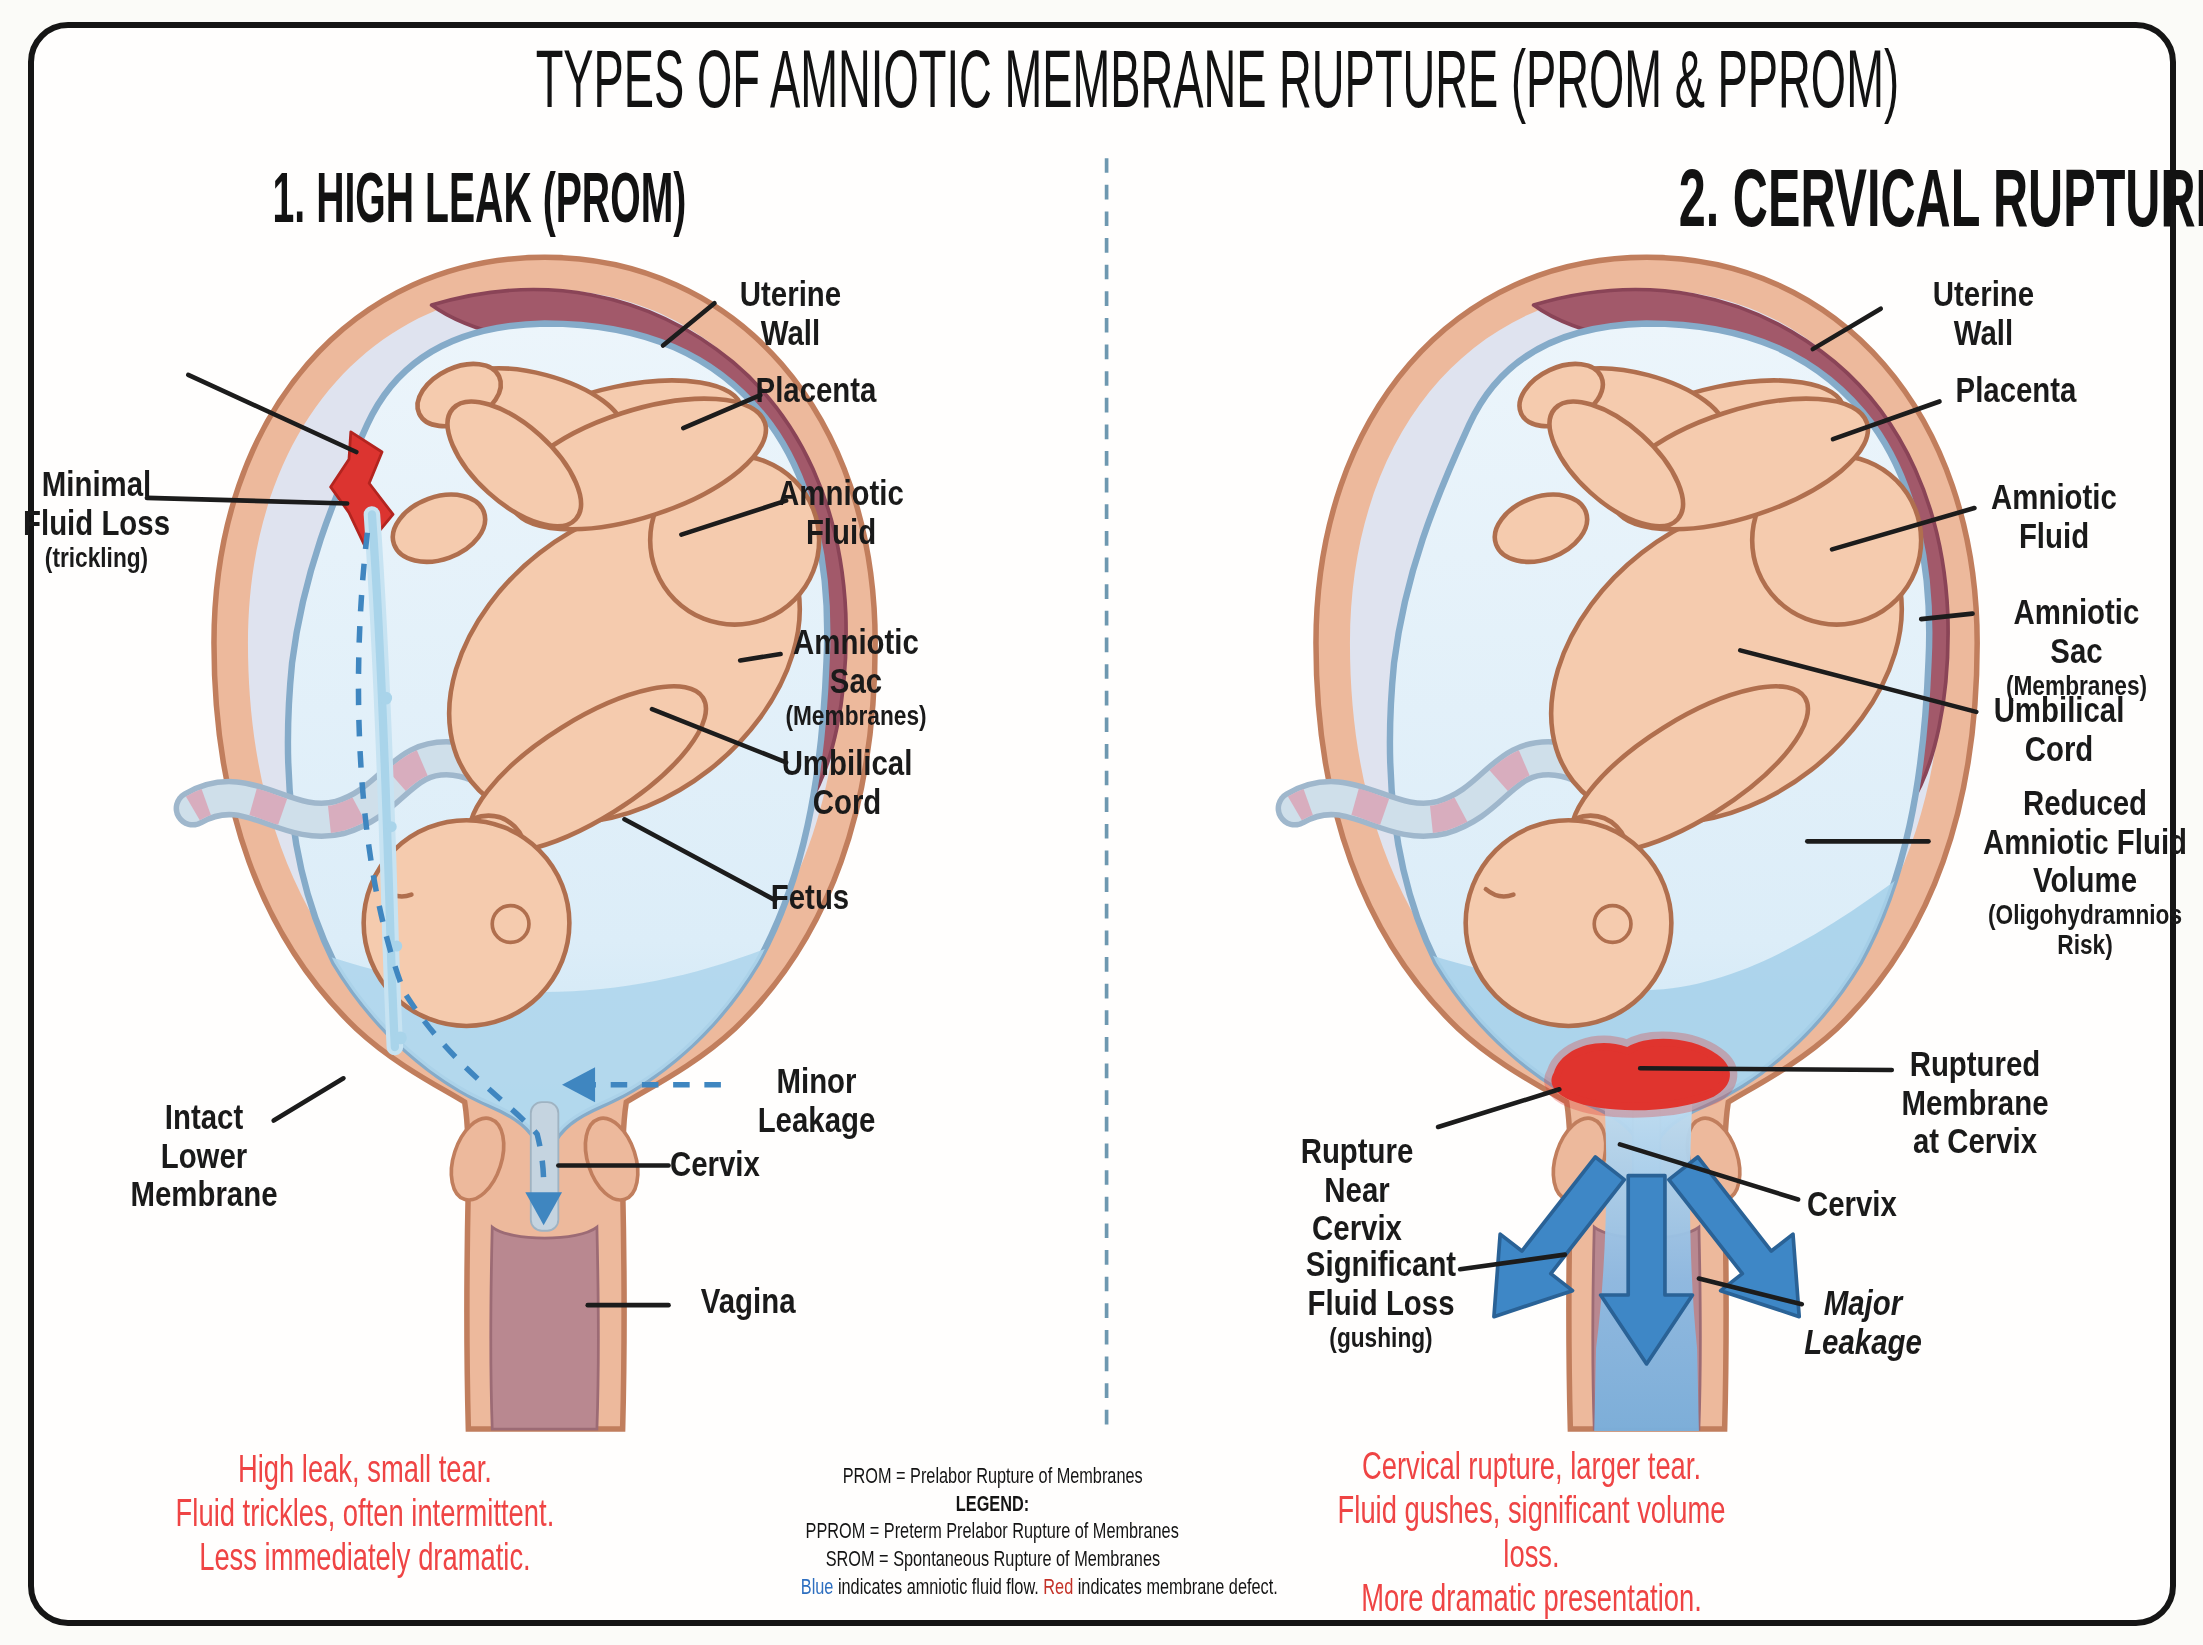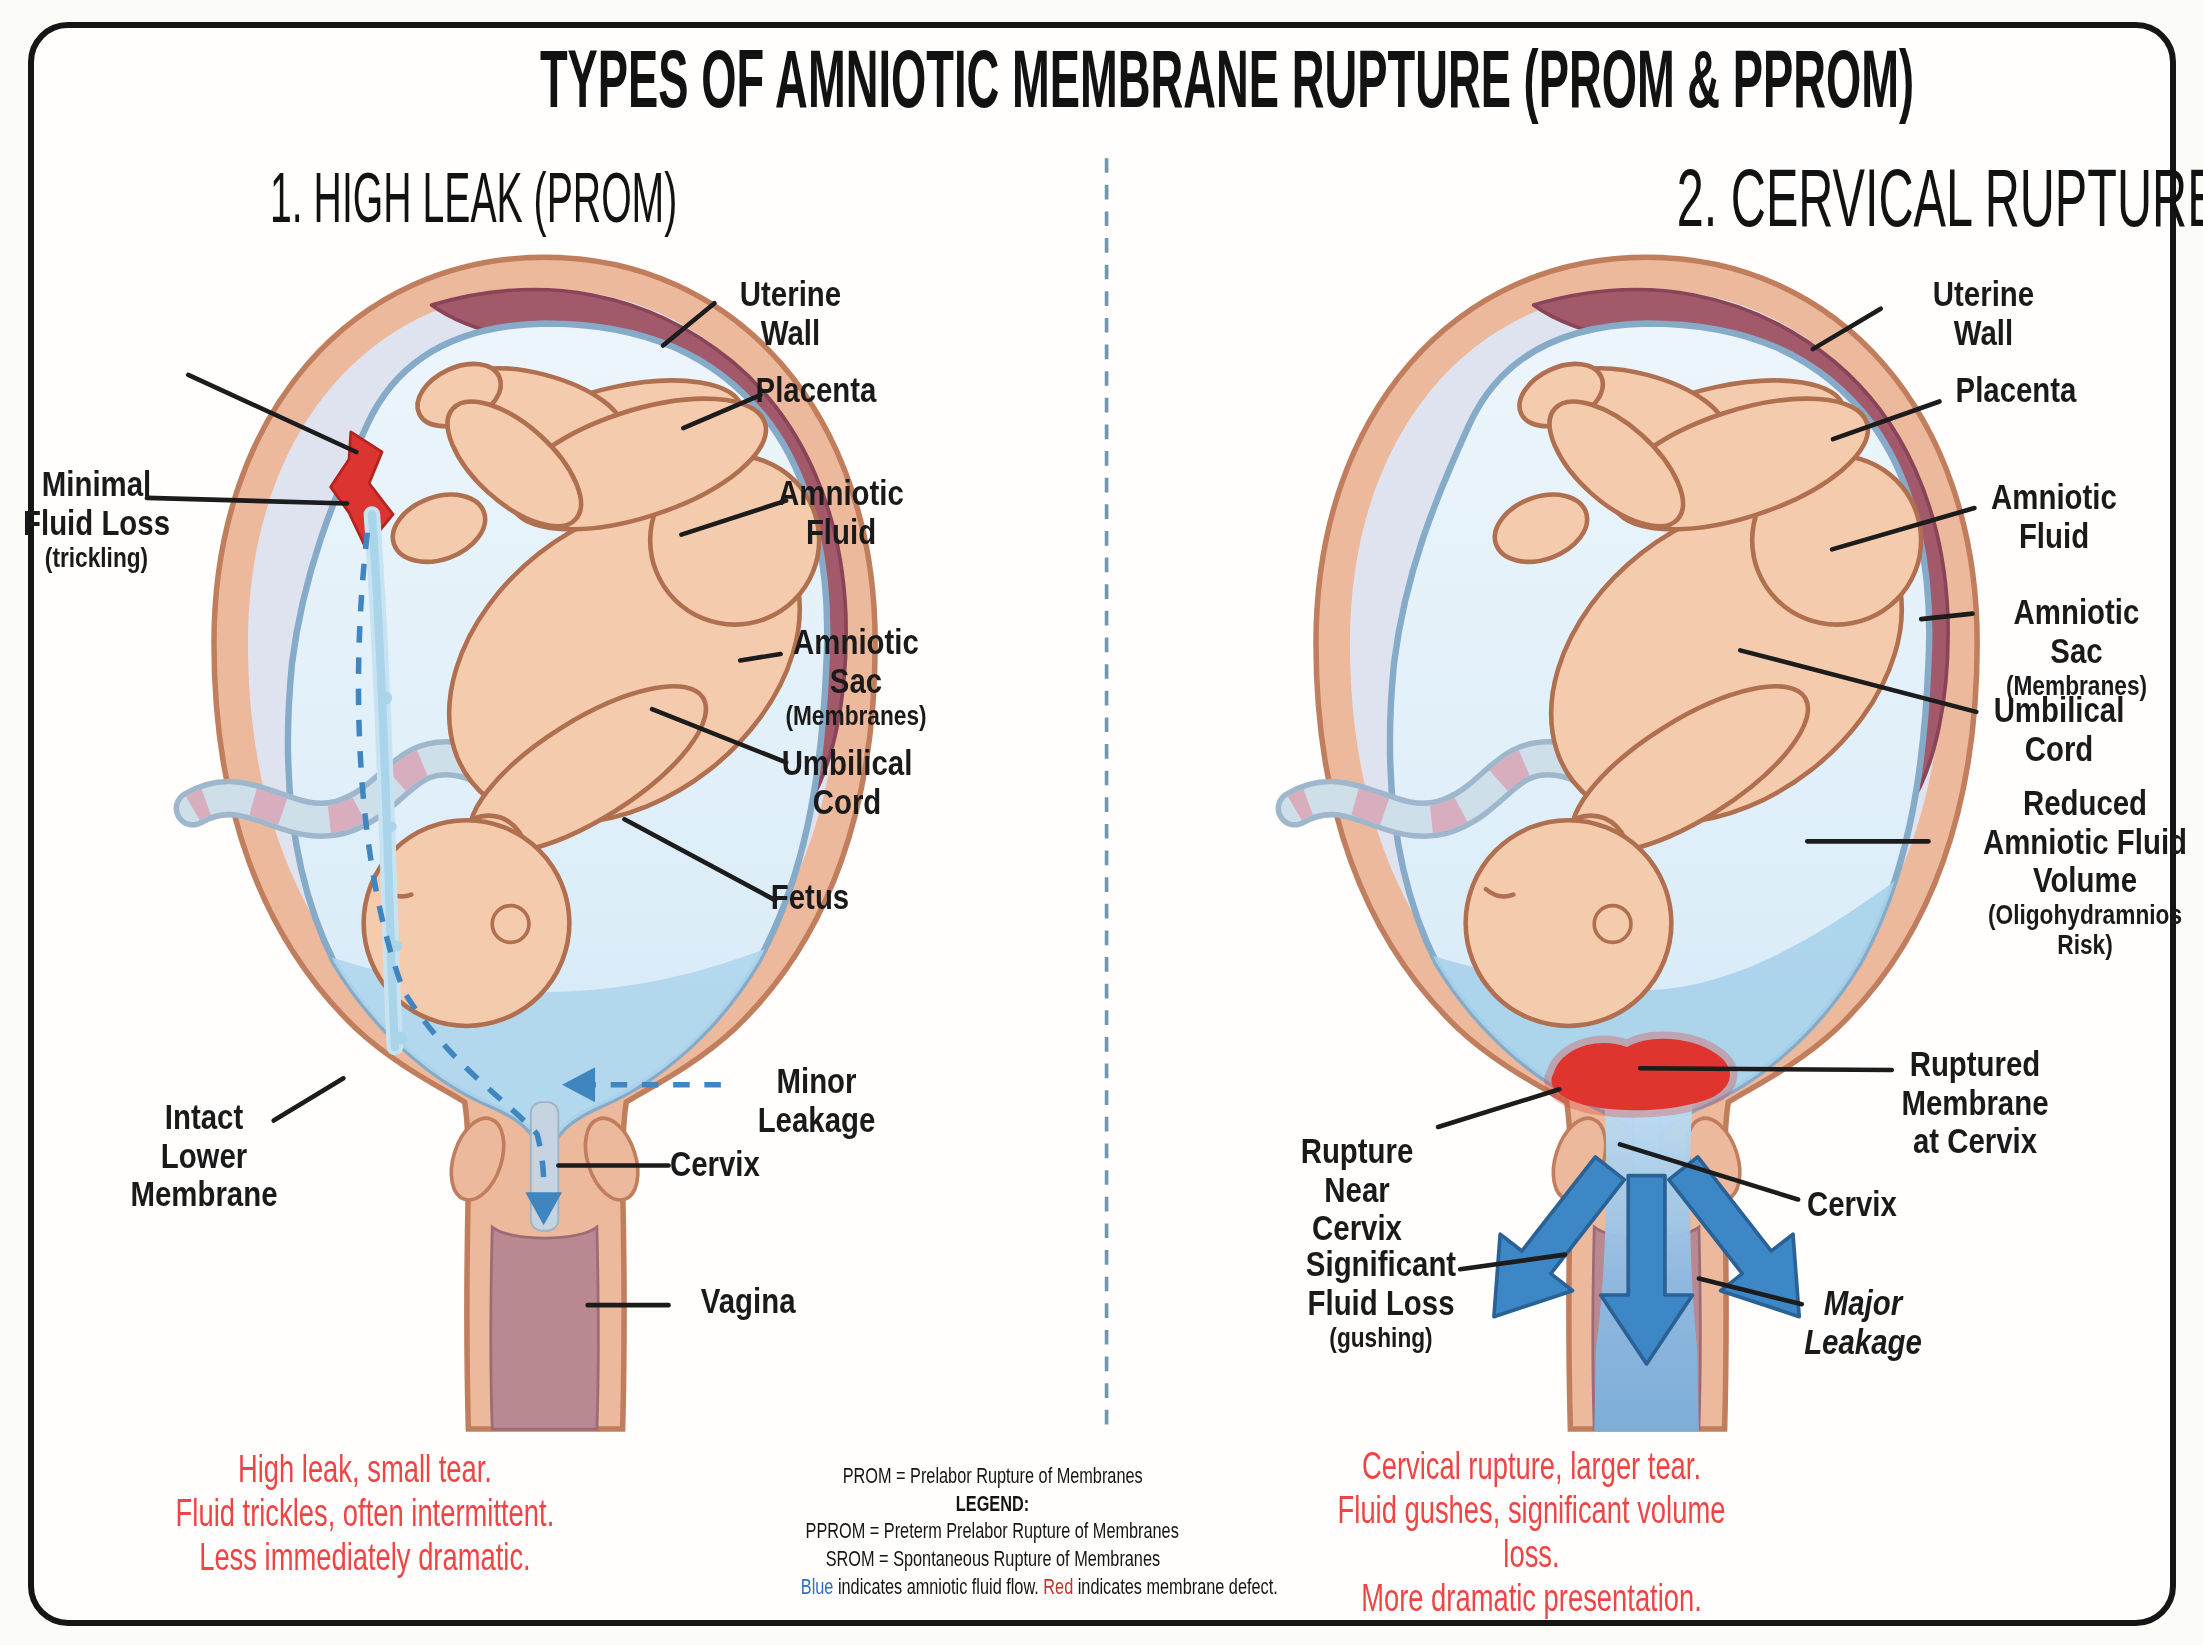--- a/index.html
+++ b/index.html
@@ -3,24 +3,24 @@
 <meta charset="utf-8">
 <style>
   html,body{margin:0;padding:0;background:#f3f2ee;}
   .page{position:relative;width:2204px;height:1646px;background:#fbfbf8;overflow:hidden;
         font-family:"Liberation Sans", sans-serif;color:#161616;}
   .frame{position:absolute;left:27.5px;top:22px;width:2136px;height:1592px;background:#fffefd;
          border:6.4px solid #151515;border-radius:40px;z-index:0;}
   .art{position:absolute;left:0;top:0;width:2204px;height:1646px;z-index:1;}
   .txt{position:absolute;z-index:2;}
 
-  .title{left:0;top:33px;width:1497px;text-align:center;font-size:81px;font-weight:700;
+  .title{left:0;top:33px;width:1497px;text-align:center;font-size:81px;font-weight:400;
          letter-spacing:0;color:#121212;white-space:nowrap;}
   .title .cz{transform:scaleX(0.56);}
-  .hdr{font-size:70px;font-weight:400;text-align:center;white-space:nowrap;color:#121212;}
+  .hdr{font-size:70px;font-weight:700;text-align:center;white-space:nowrap;color:#121212;}
   .hdr .cz{transform:scaleX(0.56);}
   .hdr2{font-size:81px;}
   .hdr2 .cz{transform:scaleX(0.60);}
   .cz{display:inline-block;transform-origin:center;}
 
   .lbl{position:absolute;z-index:2;text-align:center;font-weight:700;color:#1a1a1a;line-height:1.1;}
   .l-main{display:block;font-size:35px;transform:scaleX(0.84);transform-origin:center;white-space:pre-line;}
   .l-sub{display:block;font-size:27px;margin-top:1.8px;transform:scaleX(0.84);transform-origin:center;white-space:pre-line;}
   .lbl.la{text-align:left;}
   .lbl.la .l-main{transform-origin:left center;}

